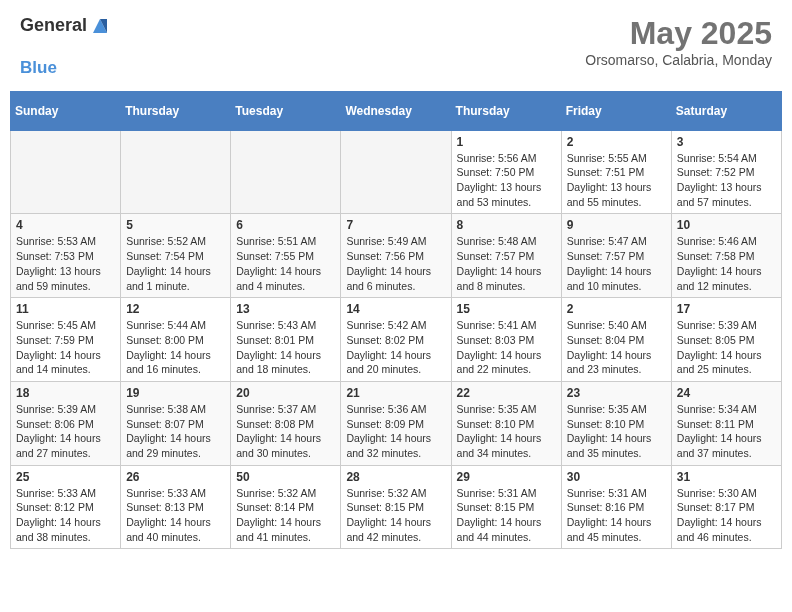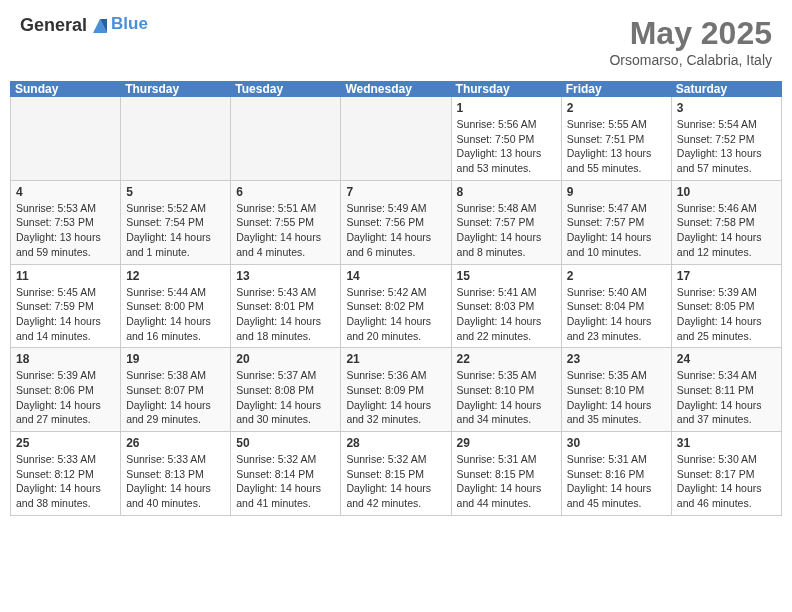--- a/index.html
+++ b/index.html
@@ -49,21 +49,21 @@
       color: #555;
     }
     .calendar {
       width: 100%;
       border-collapse: collapse;
       font-size: 11px;
     }
     .calendar th {
       background: #4a7fc1;
       color: #fff;
-      padding: 0 4px;
+      padding: 12px 4px;
       text-align: left;
       font-size: 12px;
       font-weight: bold;
       border: 1px solid #4a7fc1;
     }
     .calendar td {
       border: 1px solid #ccc;
       vertical-align: top;
       padding: 4px 5px;
       width: calc(100% / 7);
@@ -87,34 +87,34 @@
       color: #333;
       font-size: 10.5px;
       line-height: 1.4;
     }
   </style>
 </head>
 <body>
 
 <div class="header">
   <div class="logo">
-    <div style="display:flex; flex-direction:row; line-height:1.1;">
+    <div style="display:flex; flex-direction:column; line-height:1.1;gap:22px;">
       <span style="display:flex; align-items:center;">
         <span class="logo-text-general">General</span>
         <svg class="logo-icon" viewBox="0 0 22 22">
           <polygon points="4,18 11,4 18,18" fill="#4a90d9"></polygon>
           <polygon points="11,4 18,4 18,18" fill="#2a5fa0"></polygon>
         </svg>
       </span>
       <span class="logo-text-blue">Blue</span>
     </div>
   </div>
   <div class="title-block">
     <div class="month-title">May 2025</div>
-    <div class="location-title">Orsomarso, Calabria, Italy</div>
+    <div class="location-title">Orsomarso, Calabria, Monday</div>
   </div>
 </div>
 
 <table class="calendar">
   <thead>
     <tr>
     <th>Sunday</th>
         <th>Thursday</th>
         <th>Tuesday</th>
         <th>Wednesday</th>

